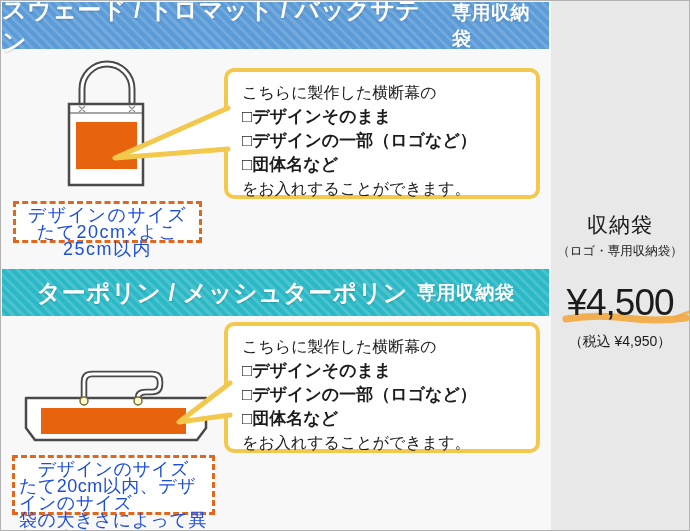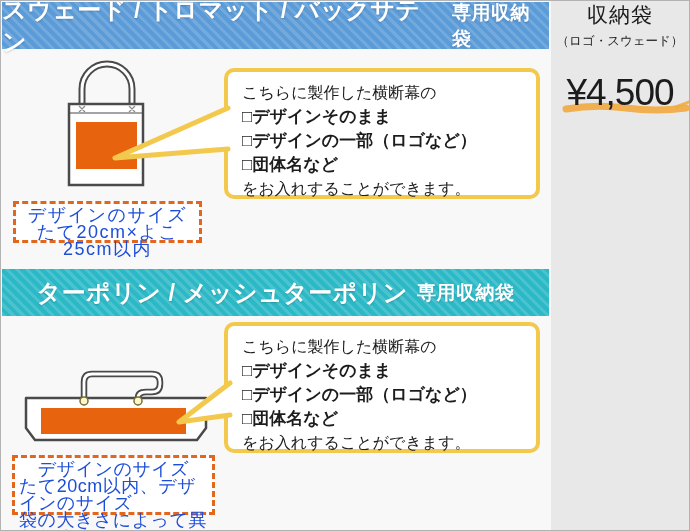--- a/index.html
+++ b/index.html
@@ -54,21 +54,21 @@
   .size-note-1{left:12px;top:200px;width:189px;height:42px;}
   .size-note-1 .nl{text-align:center;}
   .size-note-2{left:11px;top:454px;width:203px;height:60px;letter-spacing:.5px;}
   .size-note-2 .nl{text-align:left;}
 
   
   .price-panel{
     left:550px;top:0;right:0;bottom:0;
     background:#e8e8e8;
     display:flex;flex-direction:column;align-items:center;
-    box-sizing:border-box;
+    padding-top:210px;box-sizing:border-box;
   }
   .product-name{font-size:21px;letter-spacing:1px;}
   .product-variant{font-size:12.5px;margin-top:4px;white-space:nowrap;}
   .price-wrap{position:relative;margin-top:22px;}
   .price-value{position:relative;font-size:37px;letter-spacing:-1px;z-index:1;}
   .price-marker{position:absolute;left:-6px;bottom:-3px;z-index:0;}
   .tax-note{font-size:14px;margin-top:9px;}
 </style>
 </head>
 <body>
@@ -131,23 +131,24 @@
   </svg>
 
   <div class="abs size-note size-note-2">
     <div class="nt">デザインのサイズ</div>
     <div class="nl">たて20cm以内、デザインのサイズ</div>
     <div class="nl">袋の大きさによって異なります。</div>
   </div>
 
   <div class="abs price-panel">
     <div class="product-name">収納袋</div>
-    <div class="product-variant">（ロゴ・スウェード）</div>
+    <div class="product-variant">（ロゴ・専用収納袋）</div>
     <div class="price-wrap">
       <svg class="price-marker" width="132" height="18" viewBox="0 0 132 18">
         <path d="M6,10 Q36,5 66,9 T126,9" fill="none" stroke="#f2a93e" stroke-width="7" stroke-linecap="round" opacity="0.9"></path>
         <path d="M116,8 L129,3" fill="none" stroke="#f2a93e" stroke-width="3" stroke-linecap="round" opacity="0.85"></path>
       </svg>
       <div class="price-value">¥4,500</div>
     </div>
+    <div class="tax-note">（税込 ¥4,950）</div>
   </div>
 
 </div>
 
 </body></html>

